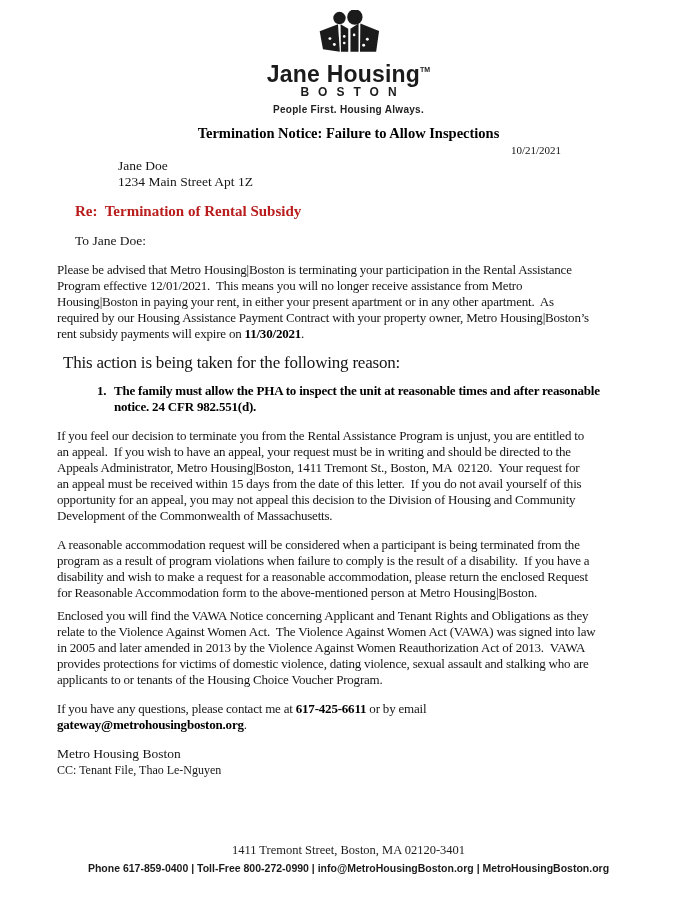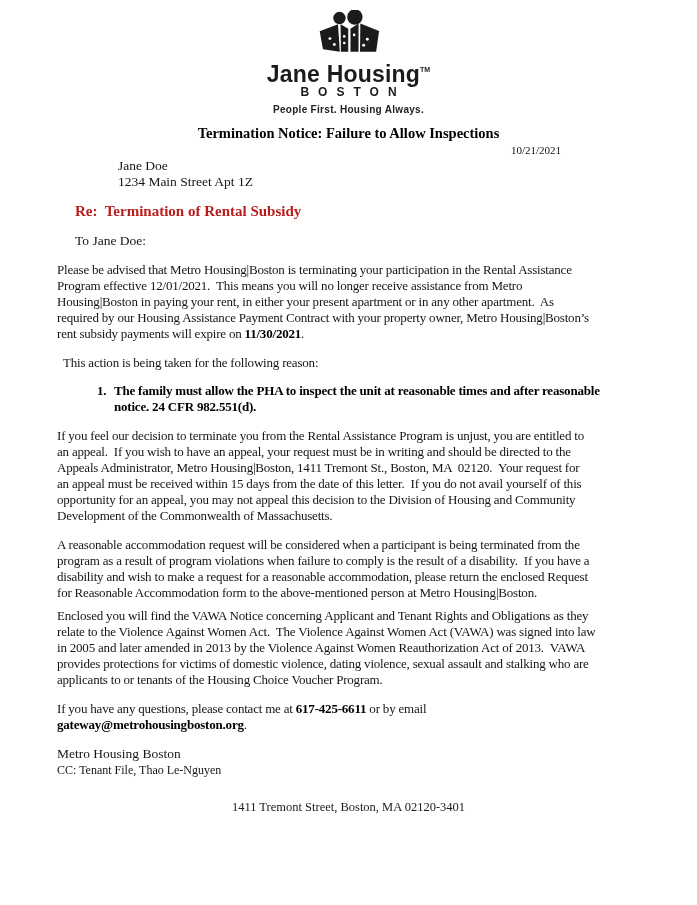--- a/index.html
+++ b/index.html
@@ -39,32 +39,32 @@
   .re-line { margin-left:18px; margin-top:13px; font-weight:bold; font-size:15px; line-height:16px; white-space:pre-wrap; color:#b91c1c; }
   .salutation { margin-left:18px; margin-top:14px; font-size:13.5px; line-height:16px; }
 
   .para {
     margin-top:13px; font-size:13px; line-height:16px; letter-spacing:-0.2px;
     white-space:pre-wrap; width:620px;
   }
   .para b { color:#000; }
   .para.tight { margin-top:7px; }
 
-  .reason-intro { margin-top:13px; margin-left:6px; font-size:13px; line-height:16px; letter-spacing:-0.2px; }
+  .reason-intro { margin-top:13px; margin-left:6px; font-size:17px; line-height:16px; letter-spacing:-0.2px; }
   .reason-item {
     display:flex; margin-top:12px; margin-left:40px; font-weight:bold;
     font-size:13px; line-height:16px; letter-spacing:-0.2px; color:#000;
   }
   .reason-item .num { width:17px; flex:none; }
   .reason-item .txt { white-space:pre-wrap; }
 
   .sig { margin-top:13px; font-size:13.5px; line-height:16px; }
   .sig .cc { font-size:12px; line-height:16px; }
 
-  .footer { position:absolute; left:0; right:0; top:800px; text-align:center; }
+  .footer { position:absolute; left:0; right:0; top:843px; text-align:center; }
   .footer .f1 { font-size:12.5px; line-height:15px; color:#1b1b1b; }
   .footer .f2 {
     font-family:"Liberation Sans", sans-serif; font-weight:bold;
     font-size:10.5px; line-height:13px; margin-top:4px; color:#1b1b1b;
   }
 </style>
 </head>
 <body>
 
 <div class="page">
@@ -142,13 +142,14 @@
 
   <div class="sig">
     <div>Metro Housing Boston</div>
     <div class="cc">CC: Tenant File, Thao Le-Nguyen</div>
   </div>
 
 </div>
 
 <div class="footer">
   <div class="f1">1411 Tremont Street, Boston, MA 02120-3401</div>
+  <div class="f2">Phone 617-859-0400 | Toll-Free 800-272-0990 | info@MetroHousingBoston.org | MetroHousingBoston.org</div>
 </div>
 
 </body></html>

